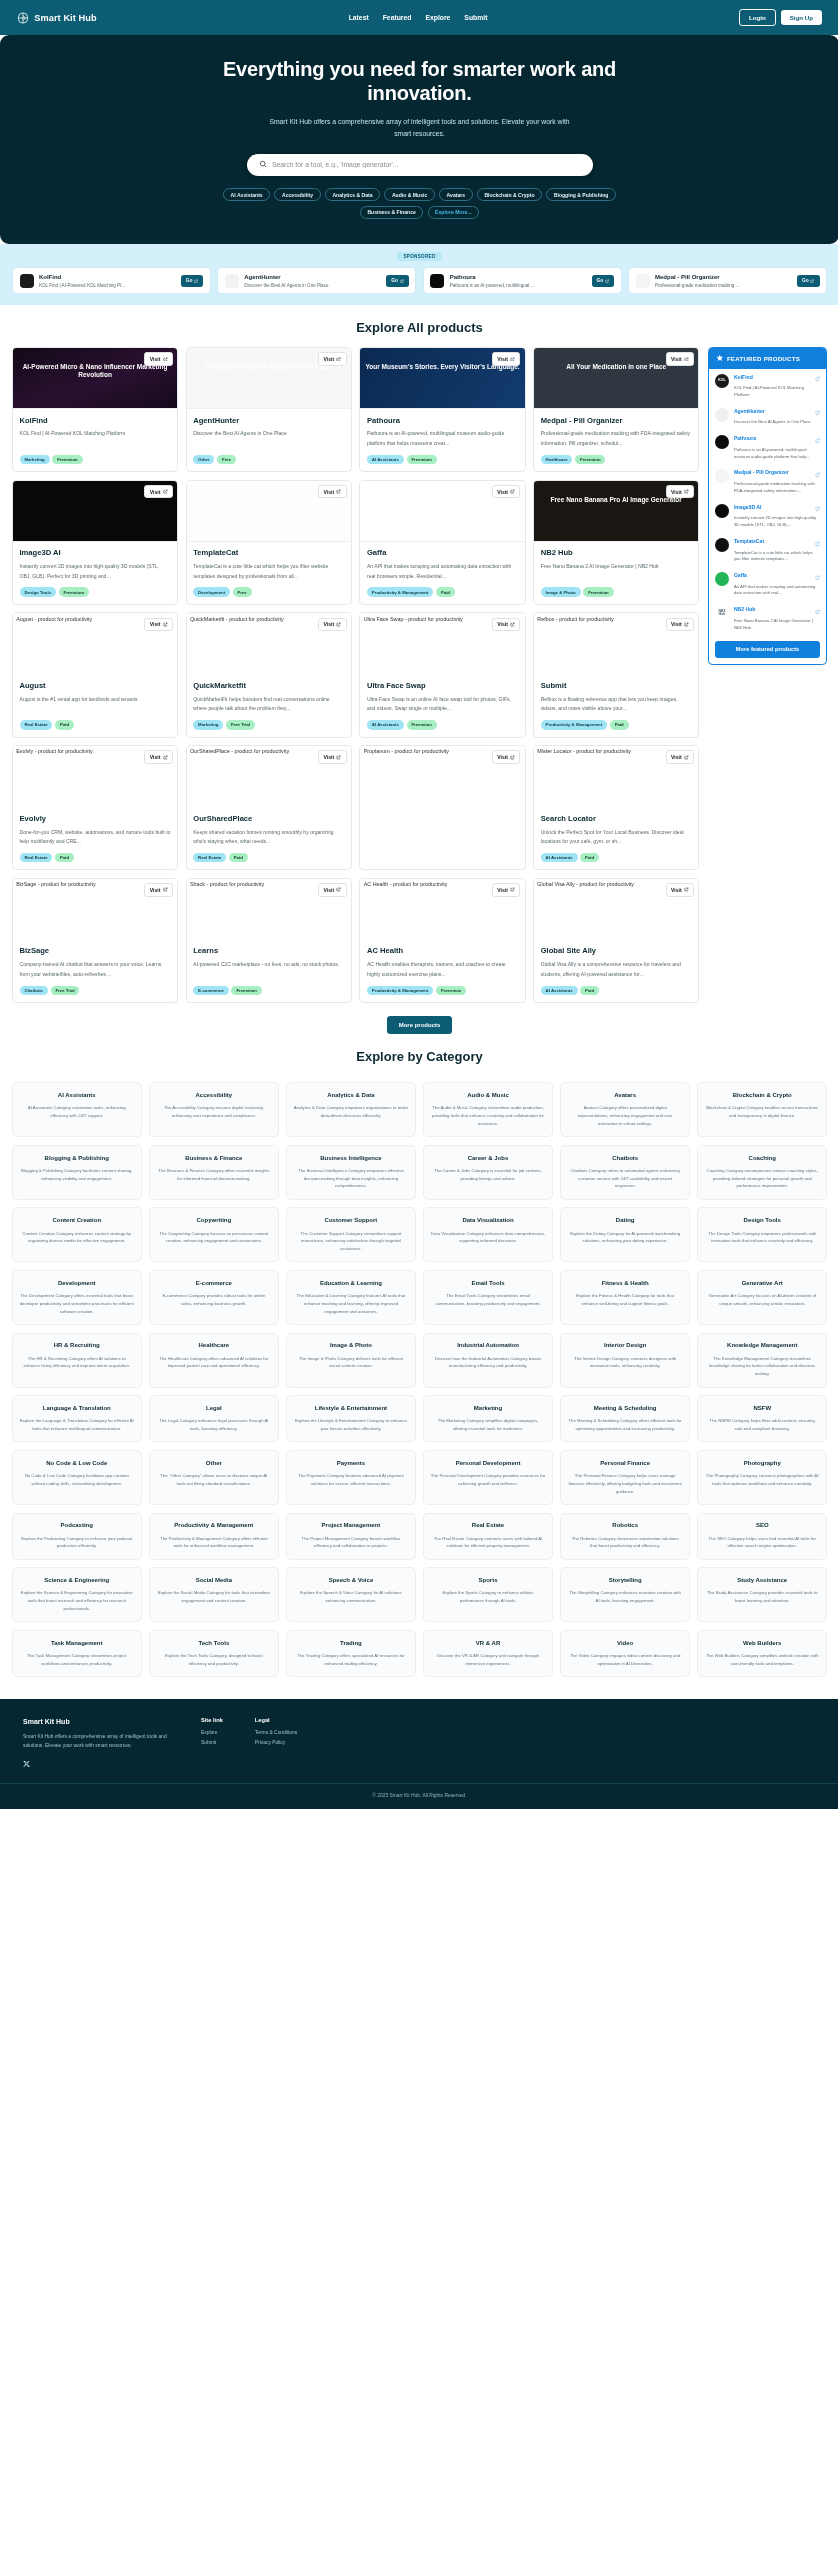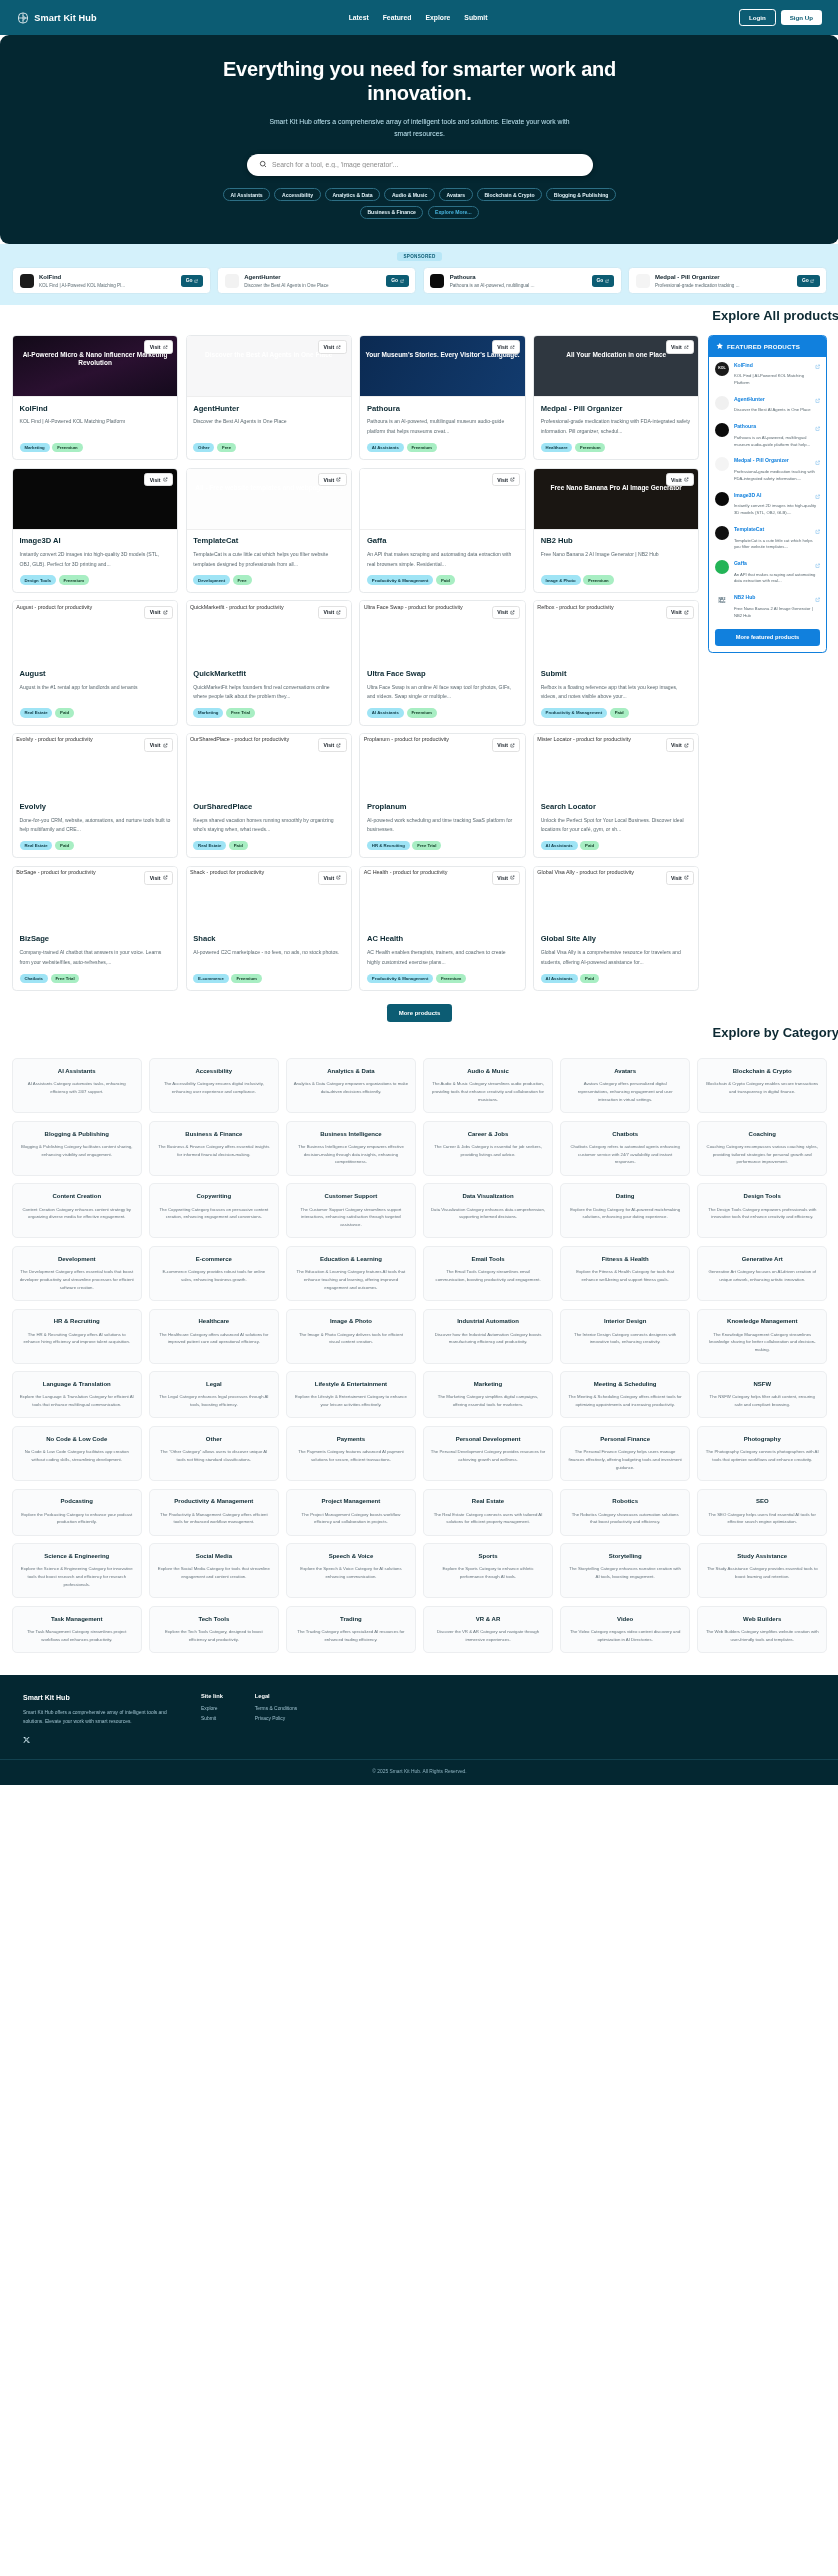--- a/index.html
+++ b/index.html
@@ -33,21 +33,21 @@
   .sponsored-label{display:block;margin:0 auto 6.5px;background:#b8e7f7;color:#0c5c73;font-size:4.6px;font-weight:bold;letter-spacing:0.3px;border-radius:2.7px;padding:2.2px 6.5px;width:fit-content;}
   .sponsored-row{display:flex;gap:6.5px;padding:0 12px;}
   .sp-card{flex:1;background:#fff;border:0.5px solid #cfeaf4;border-radius:4.3px;padding:5.4px 6.5px;display:flex;align-items:center;gap:5.4px;min-width:0;}
   .sp-logo{width:14px;height:14px;border-radius:3.8px;flex:none;display:flex;align-items:center;justify-content:center;font-size:3.8px;color:#fff;font-weight:bold;overflow:hidden;}
   .sp-body{flex:1;min-width:0;}
   .sp-name{font-size:6px;font-weight:bold;color:#10222b;white-space:nowrap;overflow:hidden;text-overflow:ellipsis;}
   .sp-desc{font-size:4.6px;color:#5b6b72;margin-top:2.7px;white-space:nowrap;overflow:hidden;text-overflow:ellipsis;}
   .sp-go{flex:none;background:#0c5c73;color:#fff;border-radius:2.7px;font-size:4.9px;font-weight:bold;padding:3.2px 4.9px;display:flex;align-items:center;gap:1.6px;cursor:pointer;border:none;font-family:inherit;}
 
   
-  .section-title{text-align:right;font-size:13px;font-weight:bold;color:#0d2a33;margin:3px 0 12px;}
+  .section-title{text-align:center;font-size:13px;font-weight:bold;color:#0d2a33;margin:15px 0 12px;}
   .main-wrap{display:flex;gap:8.7px;padding:0 12px;align-items:flex-start;}
   .prod-grid{flex:1;display:grid;grid-template-columns:repeat(4,1fr);gap:7.6px 7.6px;}
   .card{border:0.5px solid #e6e9eb;border-radius:4.3px;background:#fff;overflow:hidden;display:flex;flex-direction:column;}
   .card-thumb{position:relative;height:61px;overflow:hidden;background:#fff;border-bottom:0.5px solid #eee;}
   .card-thumb.plain{border-bottom:none;}
   .thumb-alt{position:absolute;top:2.2px;left:3.2px;right:3.2px;font-size:5.4px;color:#333;line-height:1.35;}
   .visit{position:absolute;top:4.3px;right:4.3px;background:#fff;border:0.5px solid #e1e1e1;border-radius:2.7px;font-size:5.1px;font-weight:bold;color:#101820;padding:2.7px 4.3px;display:flex;align-items:center;gap:2.2px;cursor:pointer;font-family:inherit;z-index:2;}
   .card-body{padding:6.5px 6.5px 7px;display:flex;flex-direction:column;flex:1;}
   .card-name{font-size:7.6px;font-weight:bold;color:#0d2a33;margin-bottom:4.9px;}
   .card-desc{font-size:5.1px;line-height:1.85;color:#5a686f;flex:1;}
@@ -526,28 +526,20 @@
           <div class="thumb-alt">Proplanum - product for productivity</div>
           <button class="visit">
             <span>Visit</span>
             <svg width="4.9" height="4.9" viewBox="0 0 24 24" fill="none" stroke="#101820" stroke-width="2.3">
               <path d="M14 4h6v6"></path>
               <path d="M20 4L10 14"></path>
               <path d="M18 14v5a1 1 0 0 1-1 1H5a1 1 0 0 1-1-1V7a1 1 0 0 1 1-1h5"></path>
             </svg>
           </button>
         </div>
-        <div class="card-body">
-          <div class="card-name">Proplanum</div>
-          <div class="card-desc">AI-powered work scheduling and time tracking SaaS platform for businesses.</div>
-          <div class="tags">
-            <span class="tag cat">HR &amp; Recruiting</span>
-            <span class="tag price">Free Trial</span>
-          </div>
-        </div>
       </div>
       <div class="card">
         <div class="card-thumb plain">
           <div class="thumb-alt">Mister Locator - product for productivity</div>
           <button class="visit">
             <span>Visit</span>
             <svg width="4.9" height="4.9" viewBox="0 0 24 24" fill="none" stroke="#101820" stroke-width="2.3">
               <path d="M14 4h6v6"></path>
               <path d="M20 4L10 14"></path>
               <path d="M18 14v5a1 1 0 0 1-1 1H5a1 1 0 0 1-1-1V7a1 1 0 0 1 1-1h5"></path>
@@ -590,21 +582,21 @@
           <button class="visit">
             <span>Visit</span>
             <svg width="4.9" height="4.9" viewBox="0 0 24 24" fill="none" stroke="#101820" stroke-width="2.3">
               <path d="M14 4h6v6"></path>
               <path d="M20 4L10 14"></path>
               <path d="M18 14v5a1 1 0 0 1-1 1H5a1 1 0 0 1-1-1V7a1 1 0 0 1 1-1h5"></path>
             </svg>
           </button>
         </div>
         <div class="card-body">
-          <div class="card-name">Shack</div>
+          <div class="card-name">Learns</div>
           <div class="card-desc">AI-powered C2C marketplace - no fees, no ads, no stock photos.</div>
           <div class="tags">
             <span class="tag cat">E-commerce</span>
             <span class="tag price">Freemium</span>
           </div>
         </div>
       </div>
       <div class="card">
         <div class="card-thumb plain">
           <div class="thumb-alt">AC Health - product for productivity</div>

